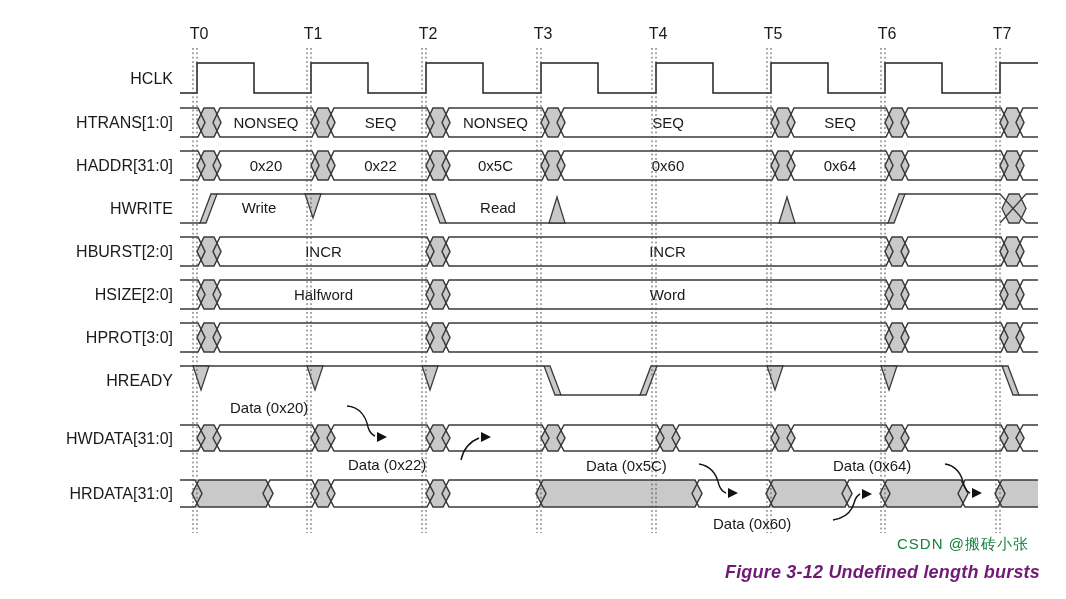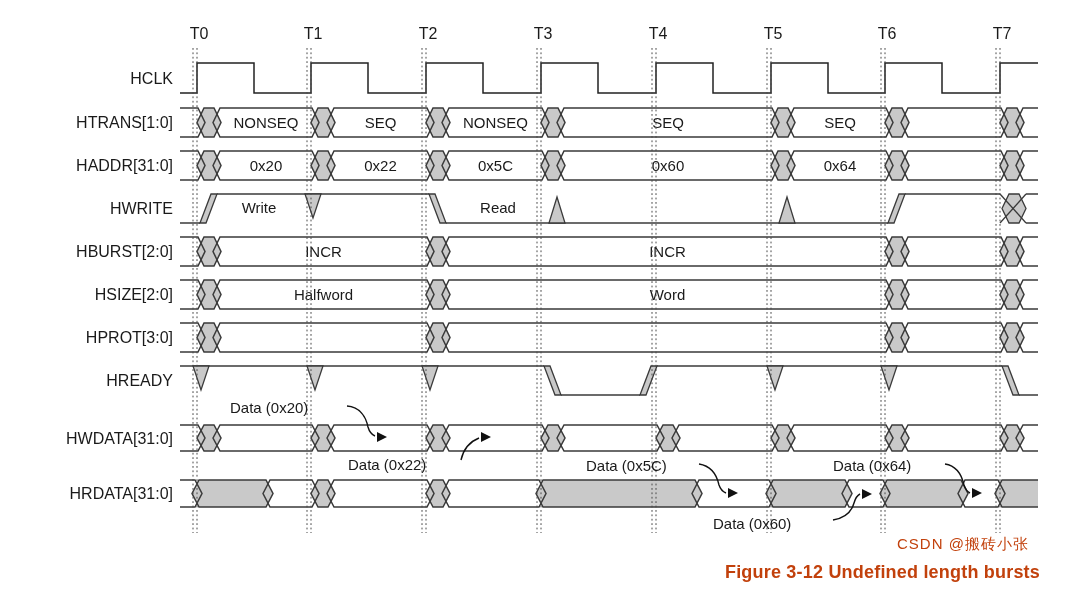--- a/index.html
+++ b/index.html
@@ -1,21 +1,21 @@
 <!DOCTYPE html>
 <html><head>
 <meta charset="utf-8">
 <style>
   html,body{margin:0;padding:0;background:#ffffff;}
   .page{position:relative;width:1066px;height:599px;background:#fff;overflow:hidden;
         font-family:"Liberation Sans",sans-serif;}
   svg text{font-family:"Liberation Sans",sans-serif;}
   .caption{position:absolute;top:562px;left:0;width:1040px;text-align:right;
-           font-size:18px;font-weight:bold;color:#c2410c;z-index:2;letter-spacing:.2px;}
-  .watermark{position:absolute;top:535px;left:897px;font-size:15px;color:#c2410c;
+           font-size:18px;font-weight:bold;color:#701a75;z-index:2;letter-spacing:.2px;font-style:italic;}
+  .watermark{position:absolute;top:535px;left:897px;font-size:15px;color:#15803d;
              z-index:1;white-space:nowrap;letter-spacing:1px;}
 </style>
 </head>
 <body>
 
 <div class="page">
   <svg id="wave" width="1066" height="548" viewBox="0 0 1066 548">
       <g>
         <path d="M180 93 H197 V63 H254 V93 H311 V63 H368 V93 H426 V63 H483 V93 H541 V63 H598 V93 H656 V63 H713 V93 H771 V63 H828 V93 H885 V63 H942 V93 H1000 V63 H1038 H1038" fill="none" stroke="#222222" stroke-width="1.5" stroke-linejoin="miter"></path>
       </g>

